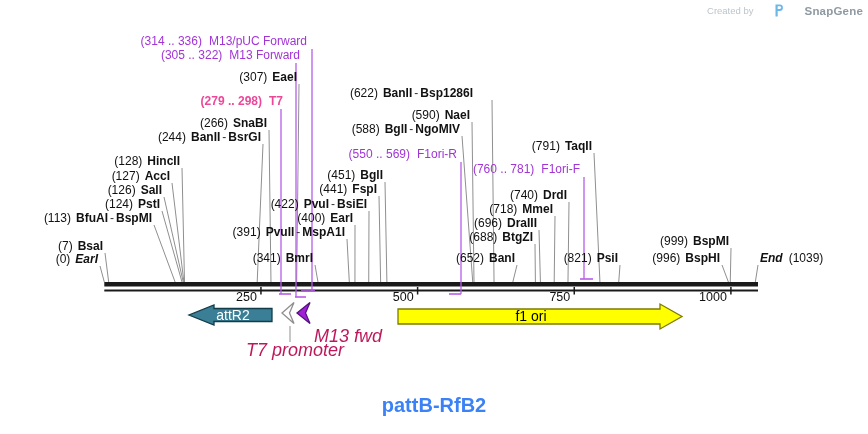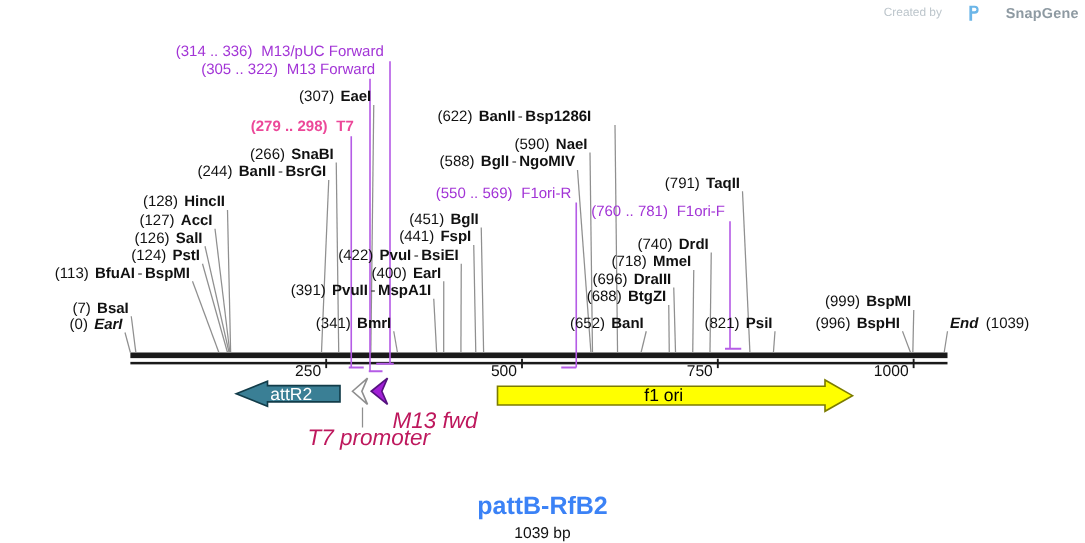--- a/index.html
+++ b/index.html
@@ -131,16 +131,15 @@
       <div class="primer-label" style="color: rgb(162, 52, 214); top: 49px; right: 568px;"><span class="pos">(305 .. 322)</span><span class="nm">M13 Forward</span></div>
       <div class="primer-label" style="color: #ec4899; top: 95px; right: 585px; font-weight: bold;"><span class="pos">(279 .. 298)</span><span class="nm">T7</span></div>
       <div class="primer-label" style="color: rgb(162, 52, 214); top: 148px; right: 411px;"><span class="pos">(550 .. 569)</span><span class="nm">F1ori-R</span></div>
       <div class="primer-label" style="color: rgb(162, 52, 214); top: 163px; right: 288px;"><span class="pos">(760 .. 781)</span><span class="nm">F1ori-F</span></div>
       <div class="sub-label" style="left: 314px; top: 330px;">M13 fwd</div>
       <div class="sub-label" style="left: 246px; top: 344px;">T7 promoter</div>
     </div>
 
   <div id="title-block" style="top:394px;">
     <div id="map-title">pattB-RfB2</div>
-    <div id="map-subtitle">1039 bp</div>
   </div>
 
 </div>
 
 </body></html>

